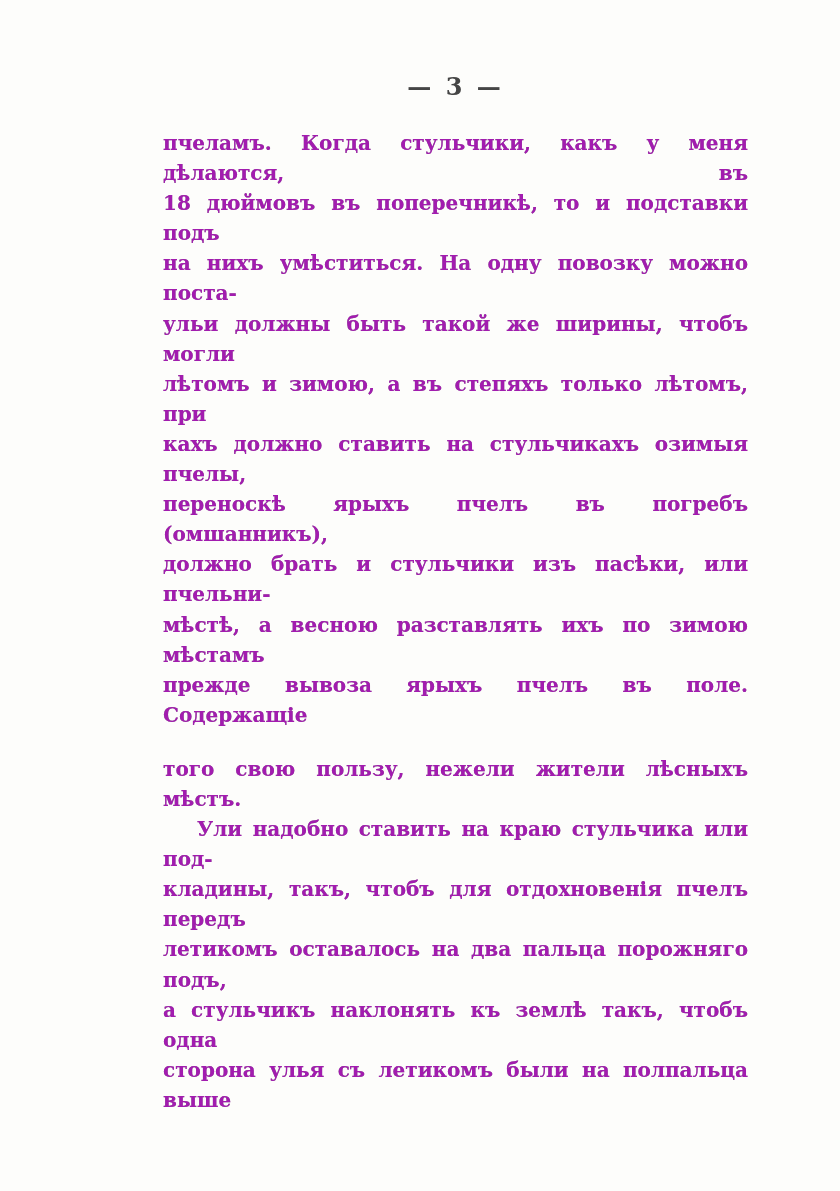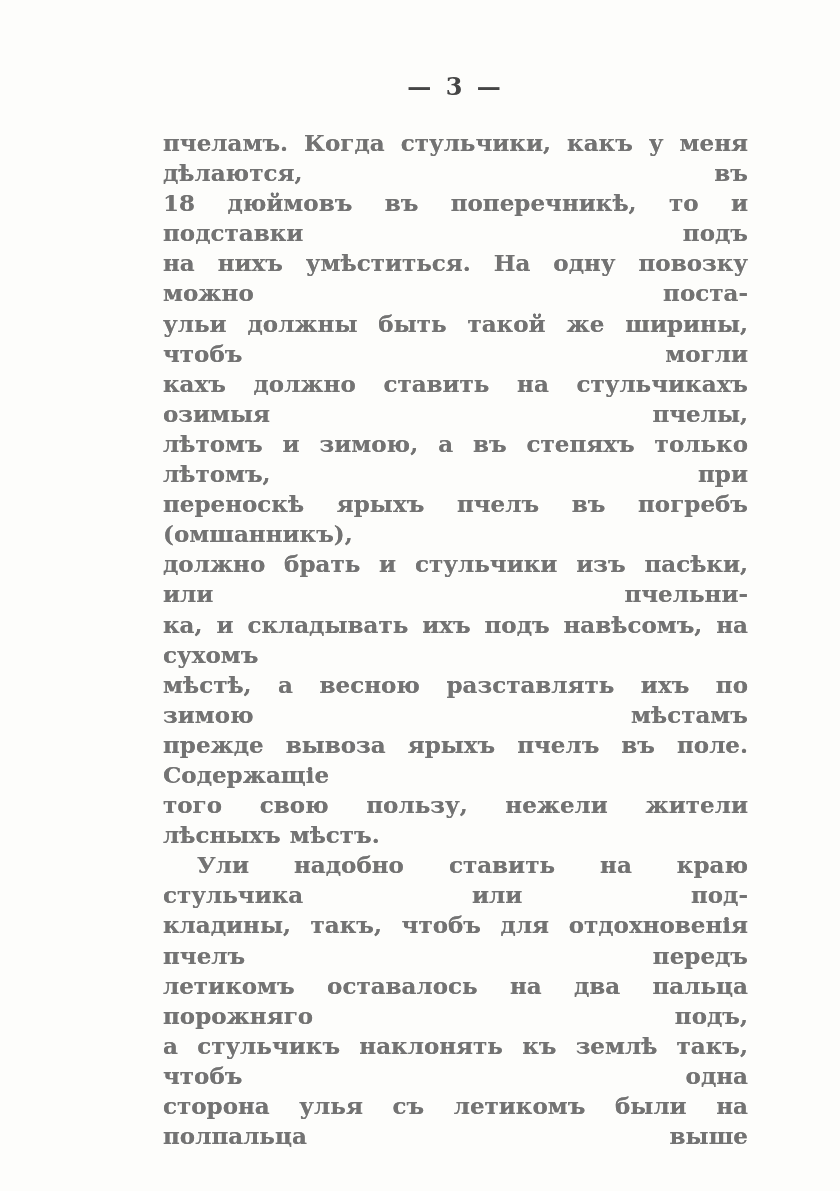--- a/index.html
+++ b/index.html
@@ -28,54 +28,53 @@
   }
 
   .text-block {
     position: absolute;
     top: 128px;
     left: 163px;
     width: 585px;
   }
 
   .line {
-    font-size: 23px;
+    font-size: 20px;
     font-weight: 700;
     line-height: 30.1px;
     word-spacing: 1px;
     text-align: justify;
     text-align-last: justify;
     white-space: normal;
-    color: #737373;
+    color: #a21caf;
     
     text-shadow: 0 0 0.4px rgba(60,60,60,0.55);
   }
 
-  .line.endpara { text-align-last: left; }
+  .line.endpara { text-align-last: left; margin-top: 24px; }
   .line.indent  { text-indent: 34px; }
 </style>
 </head>
 <body>
 
 <div class="page">
 
   <div class="pagenum">— 3 —</div>
 
   <div class="text-block">
 
     <div class="para">
       <div class="line">пчеламъ. Когда стульчики, какъ у меня дѣлаются, въ</div>
       <div class="line">18 дюймовъ въ поперечникѣ, то и подставки подъ</div>
       <div class="line">на нихъ умѣститься. На одну повозку можно поста-</div>
       <div class="line">ульи должны быть такой же ширины, чтобъ могли</div>
+      <div class="line">лѣтомъ и зимою, а въ степяхъ только лѣтомъ, при</div>
       <div class="line">кахъ должно ставить на стульчикахъ озимыя пчелы,</div>
-      <div class="line">лѣтомъ и зимою, а въ степяхъ только лѣтомъ, при</div>
       <div class="line">переноскѣ ярыхъ пчелъ въ погребъ (омшанникъ),</div>
       <div class="line">должно брать и стульчики изъ пасѣки, или пчельни-</div>
-      <div class="line">ка, и складывать ихъ подъ навѣсомъ, на сухомъ</div>
       <div class="line">мѣстѣ, а весною разставлять ихъ по зимою мѣстамъ</div>
       <div class="line">прежде вывоза ярыхъ пчелъ въ поле. Содержащіе</div>
       <div class="line endpara">того свою пользу, нежели жители лѣсныхъ мѣстъ.</div>
     </div>
 
     <div class="para">
       <div class="line indent">Ули надобно ставить на краю стульчика или под-</div>
       <div class="line">кладины, такъ, чтобъ для отдохновенія пчелъ передъ</div>
       <div class="line">летикомъ оставалось на два пальца порожняго подъ,</div>
       <div class="line">а стульчикъ наклонять къ землѣ такъ, чтобъ одна</div>

